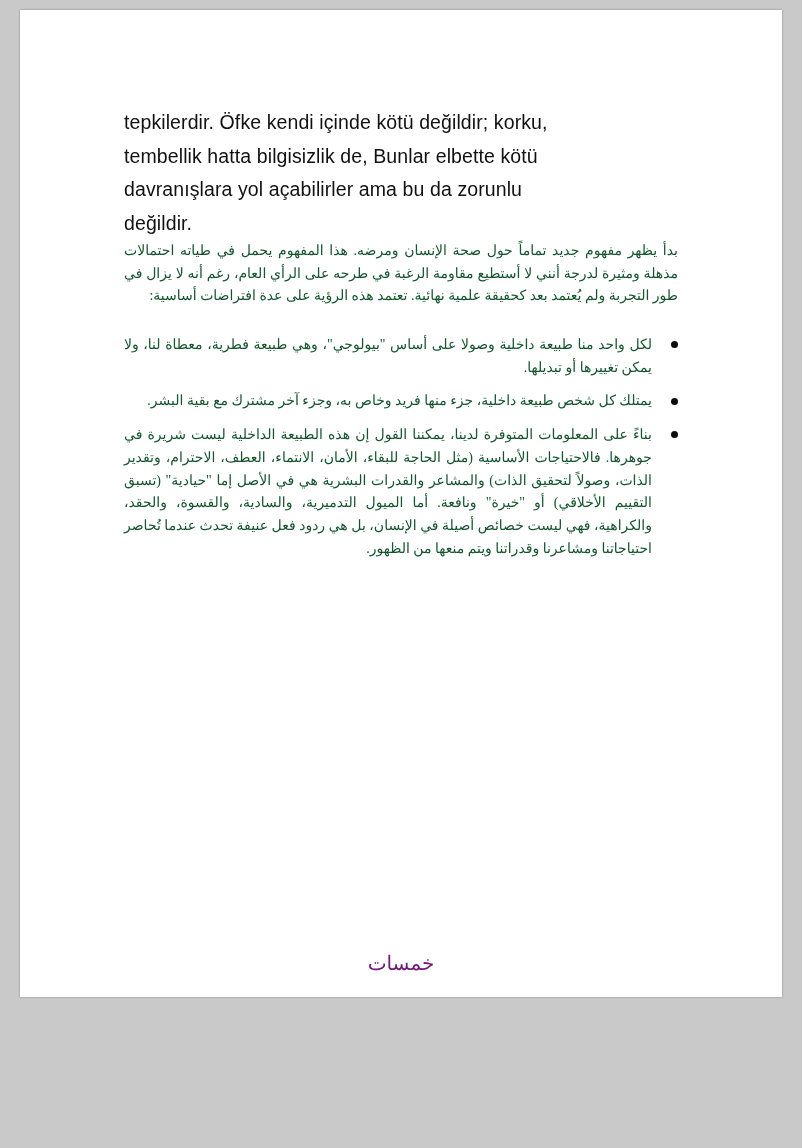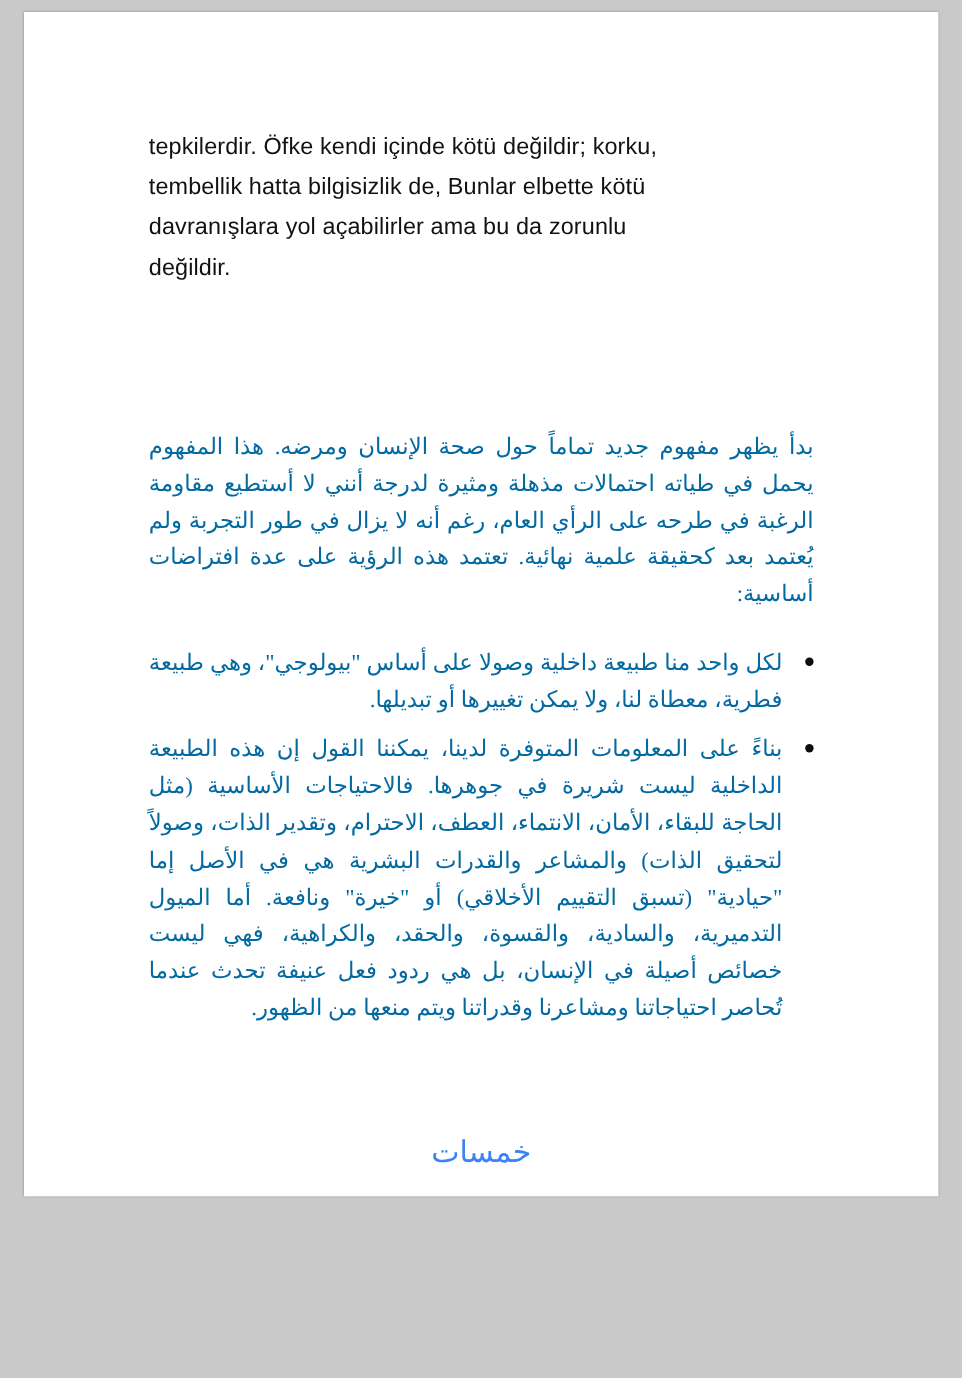--- a/index.html
+++ b/index.html
@@ -42,24 +42,23 @@
     color: #111111;
     letter-spacing: 0.1px;
     max-width: 470px;
   }
 
   
   .ar-block {
     direction: rtl;
     text-align: justify;
     font-family: "Liberation Serif", "DejaVu Serif", serif;
-    font-size: 19px;
+    font-size: 14px;
     line-height: 1.62;
-    color: #0369a1;
-    margin-top: 118px;
+    color: #14532d;
   }
   .ar-intro {
     text-align: justify;
     text-align-last: right;
     margin: 0;
   }
   .ar-list {
     list-style: none;
     margin: 26px 0 0 0;
     padding: 0;
@@ -89,22 +88,22 @@
   }
   .ar-tail p { margin: 0; }
 
   
   .watermark {
     position: absolute;
     left: 0;
     right: 0;
     bottom: 22px;
     text-align: center;
-    color: #3b82f6;
-    font-size: 25px;
+    color: #701a75;
+    font-size: 20px;
     font-family: "Liberation Serif", serif;
     letter-spacing: 1px;
     direction: rtl;
     user-select: none;
   }
 </style>
 </head>
 <body>
 
 <div class="page">
@@ -116,20 +115,24 @@
 
       <p class="ar-intro">بدأ يظهر مفهوم جديد تماماً حول صحة الإنسان ومرضه. هذا المفهوم يحمل في طياته احتمالات مذهلة ومثيرة لدرجة أنني لا أستطيع مقاومة الرغبة في طرحه على الرأي العام، رغم أنه لا يزال في طور التجربة ولم يُعتمد بعد كحقيقة علمية نهائية. تعتمد هذه الرؤية على عدة افتراضات أساسية:</p>
 
       <ul class="ar-list">
         <li>
           <span class="bullet"></span>
           <span>لكل واحد منا طبيعة داخلية وصولا على أساس "بيولوجي"، وهي طبيعة فطرية، معطاة لنا، ولا يمكن تغييرها أو تبديلها.</span>
         </li>
         <li>
           <span class="bullet"></span>
+          <span>يمتلك كل شخص طبيعة داخلية، جزء منها فريد وخاص به، وجزء آخر مشترك مع بقية البشر.</span>
+        </li>
+        <li>
+          <span class="bullet"></span>
           <span>بناءً على المعلومات المتوفرة لدينا، يمكننا القول إن هذه الطبيعة الداخلية ليست شريرة في جوهرها. فالاحتياجات الأساسية (مثل الحاجة للبقاء، الأمان، الانتماء، العطف، الاحترام، وتقدير الذات، وصولاً لتحقيق الذات) والمشاعر والقدرات البشرية هي في الأصل إما "حيادية" (تسبق التقييم الأخلاقي) أو "خيرة" ونافعة. أما الميول التدميرية، والسادية، والقسوة، والحقد، والكراهية، فهي ليست خصائص أصيلة في الإنسان، بل هي ردود فعل عنيفة تحدث عندما تُحاصر احتياجاتنا ومشاعرنا وقدراتنا ويتم منعها من الظهور.</span>
         </li>
       </ul>
 
 
     </div>
   </div>
 
   <div class="watermark">خمسات</div>
 </div>

